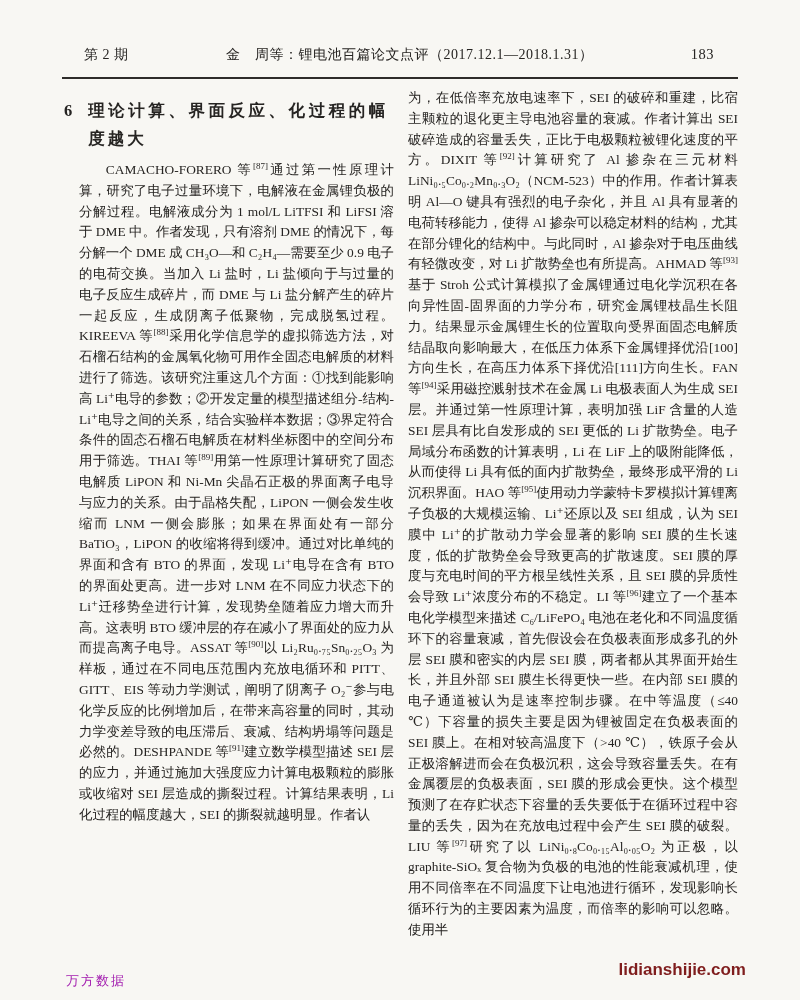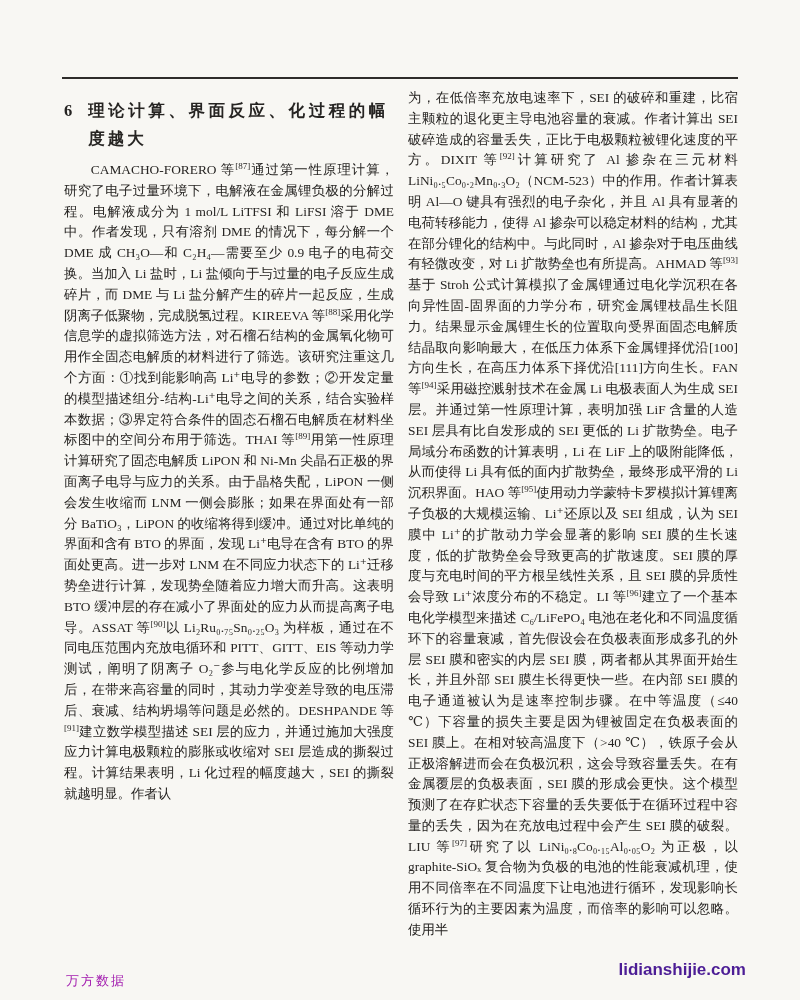--- a/index.html
+++ b/index.html
@@ -49,21 +49,21 @@
     gap: 14px;
   }
   .col {
     width: 330px;
     font-size: 13.4px;
     line-height: 20.8px;
     text-align: justify;
     text-justify: inter-ideograph;
   }
   p.para { margin: 0; }
-  p.indent { text-indent: 2em; }
+  p.indent { text-indent: 2em; margin-left: 15px; }
   sup {
     font-size: 9px;
     line-height: 0;
     vertical-align: super;
   }
   
   .section-head {
     display: flex;
     align-items: flex-start;
     font-weight: bold;
@@ -88,28 +88,33 @@
     color: #a21caf;
     letter-spacing: 2px;
   }
   .site-watermark {
     position: absolute;
     right: 54px;
     top: 960px;
     font-family: "Liberation Sans", "DejaVu Sans", sans-serif;
     font-size: 17px;
     font-weight: 600;
-    color: #4c1d95;
+    color: #7f1d1d;
   }
 </style>
 </head>
 <body>
 
 <div class="sheet">
 
+  <div class="header">
+    <span class="issue">第 2 期</span>
+    <span class="running-title">金　周等：锂电池百篇论文点评（2017.12.1—2018.1.31）</span>
+    <span class="pageno">183</span>
+  </div>
   <div class="header-rule"></div>
 
   <div class="columns">
 
     <div class="col">
 
       <div class="section-head">
         <span class="section-num">6</span>
         <span class="section-title">理论计算、界面反应、化过程的幅度越大</span>
       </div>

